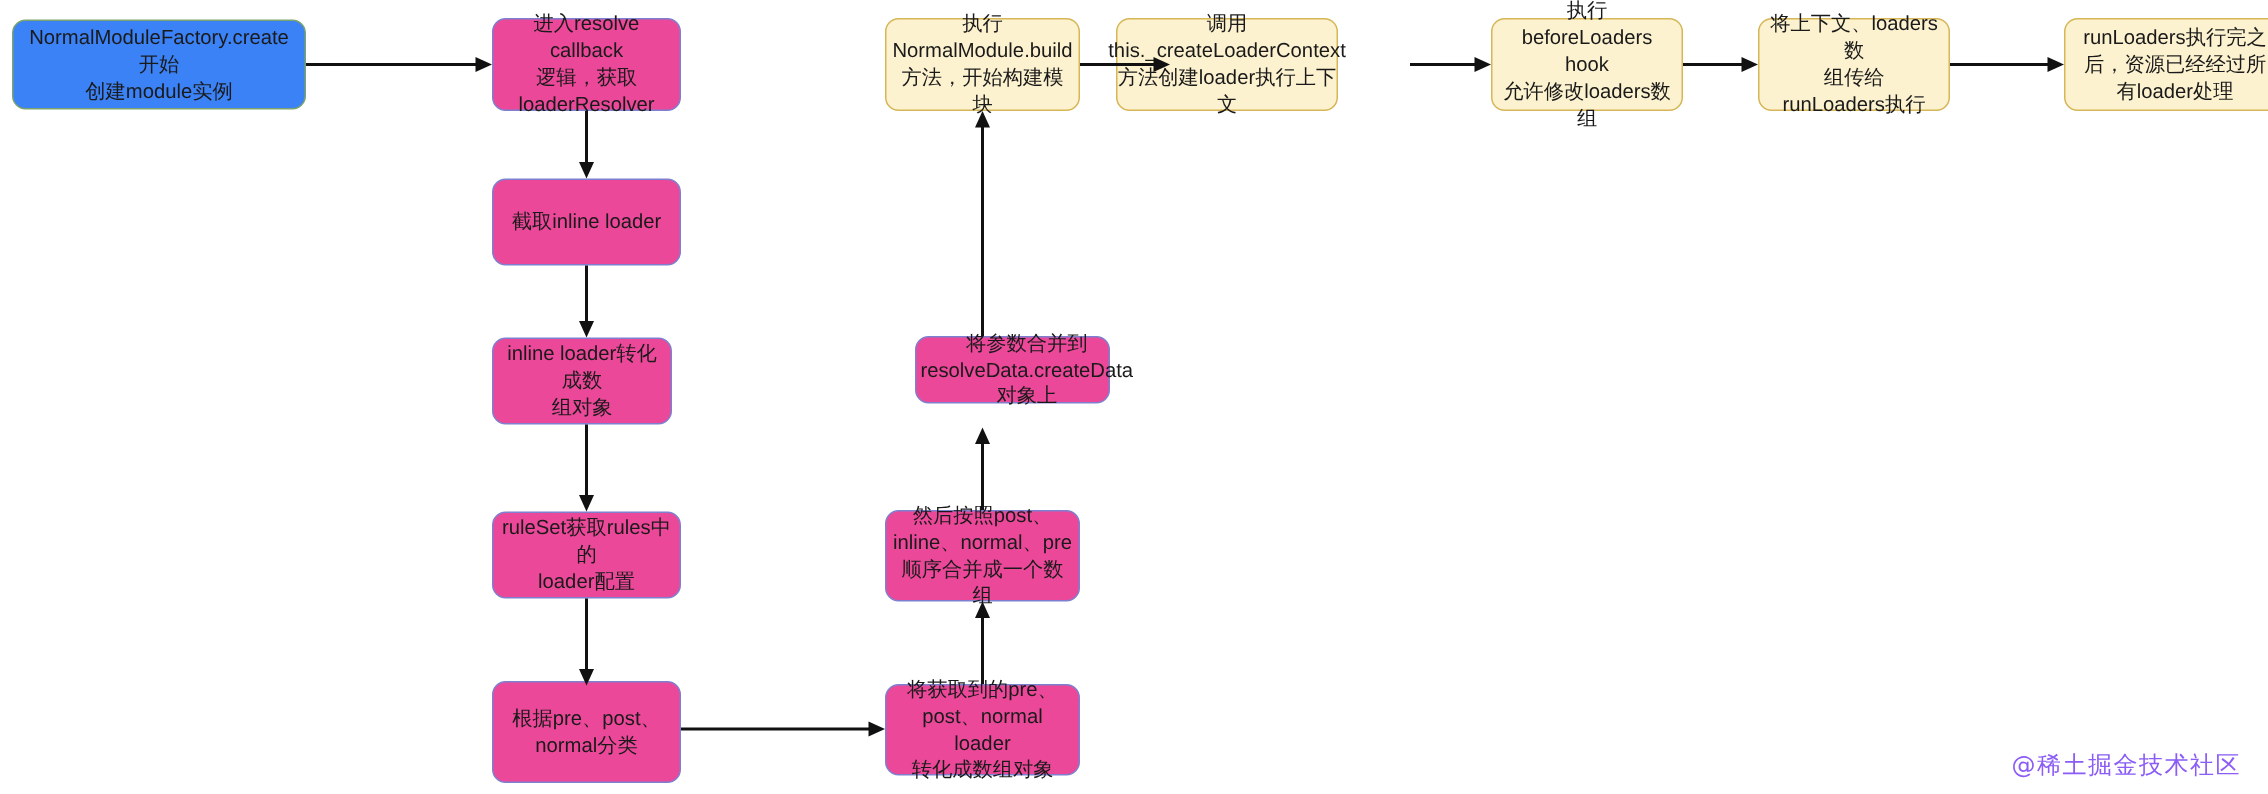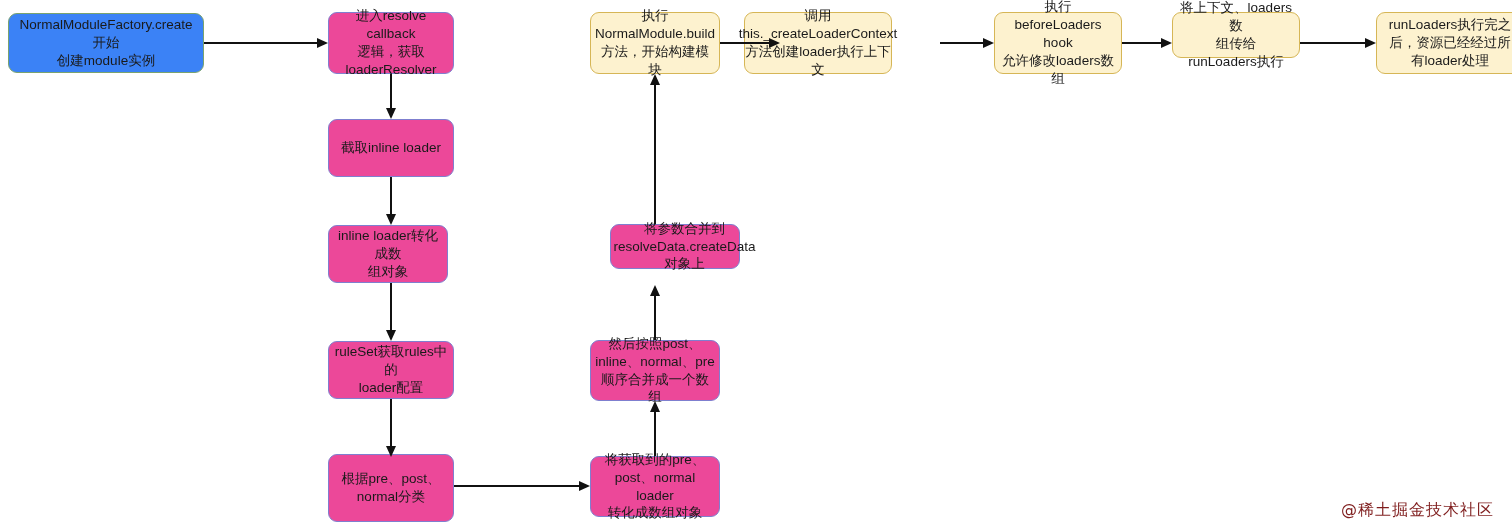--- a/index.html
+++ b/index.html
@@ -65,21 +65,21 @@
   .arrow.up {
     border-left: 5.5px solid transparent;
     border-right: 5.5px solid transparent;
     border-bottom: 11px solid #111111;
   }
   #watermark {
     position: absolute;
     right: 18px;
     bottom: 8px;
     font-size: 16px;
-    color: #7f1d1d;
+    color: #8b5cf6;
     letter-spacing: 1px;
     font-family: "DejaVu Sans", sans-serif;
   }
 </style>
 </head>
 <body>
 
 <div id="canvas">
   <div id="nodes-layer">
       <div class="node green" style="left: 8px; top: 13px; width: 196px; height: 60px;">NormalModuleFactory.create开始
@@ -105,21 +105,21 @@
 对象上</div>
       <div class="node yellow" style="left: 590px; top: 12px; width: 130px; height: 62px;">执行
 NormalModule.build
 方法，开始构建模块</div>
       <div class="node yellow" style="left: 744px; top: 12px; width: 148px; height: 62px;">调用
 this._createLoaderContext
 方法创建loader执行上下文</div>
       <div class="node yellow" style="left: 994px; top: 12px; width: 128px; height: 62px;">执行
 beforeLoaders hook
 允许修改loaders数组</div>
-      <div class="node yellow" style="left: 1172px; top: 12px; width: 128px; height: 46px;">将上下文、loaders数
+      <div class="node yellow" style="left: 1172px; top: 12px; width: 128px; height: 62px;">将上下文、loaders数
 组传给
 runLoaders执行</div>
       <div class="node yellow" style="left: 1376px; top: 12px; width: 148px; height: 62px;">runLoaders执行完之
 后，资源已经经过所
 有loader处理</div>
     </div>
   <div id="edges-layer">
       <div class="edge h" style="left: 204px; top: 42.2px; width: 114px;"></div>
       <div class="arrow right" style="left: 317px; top: 37.5px;"></div>
       <div class="edge v" style="left: 390.2px; top: 74px; height: 35px;"></div>

